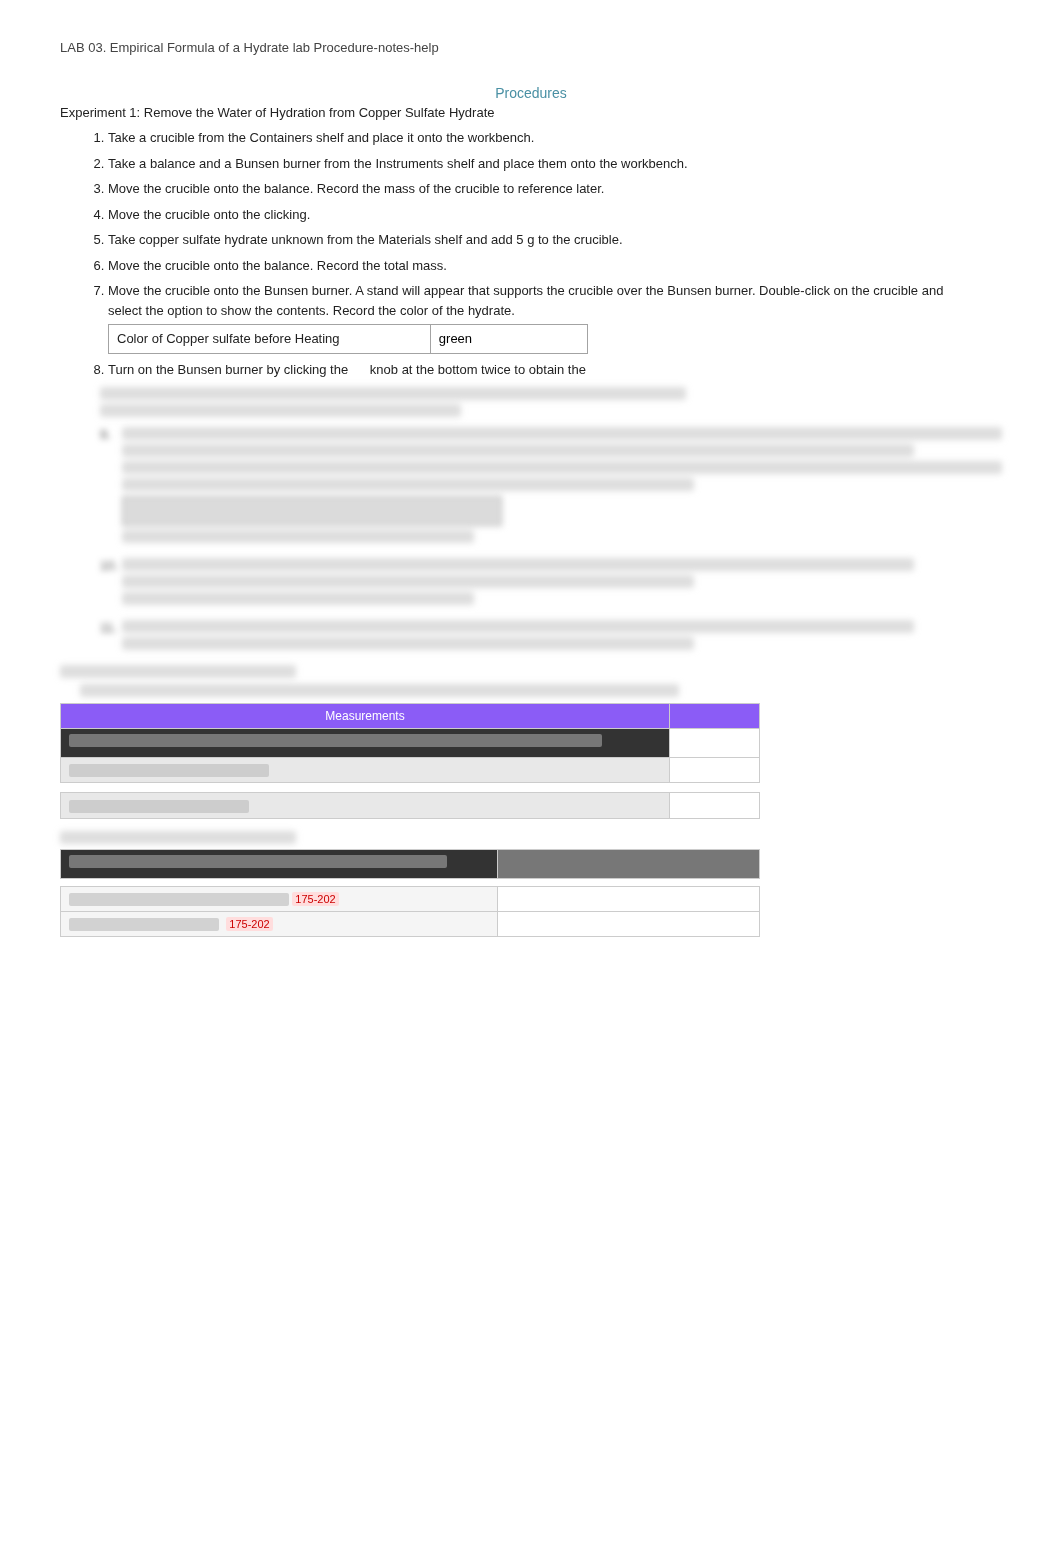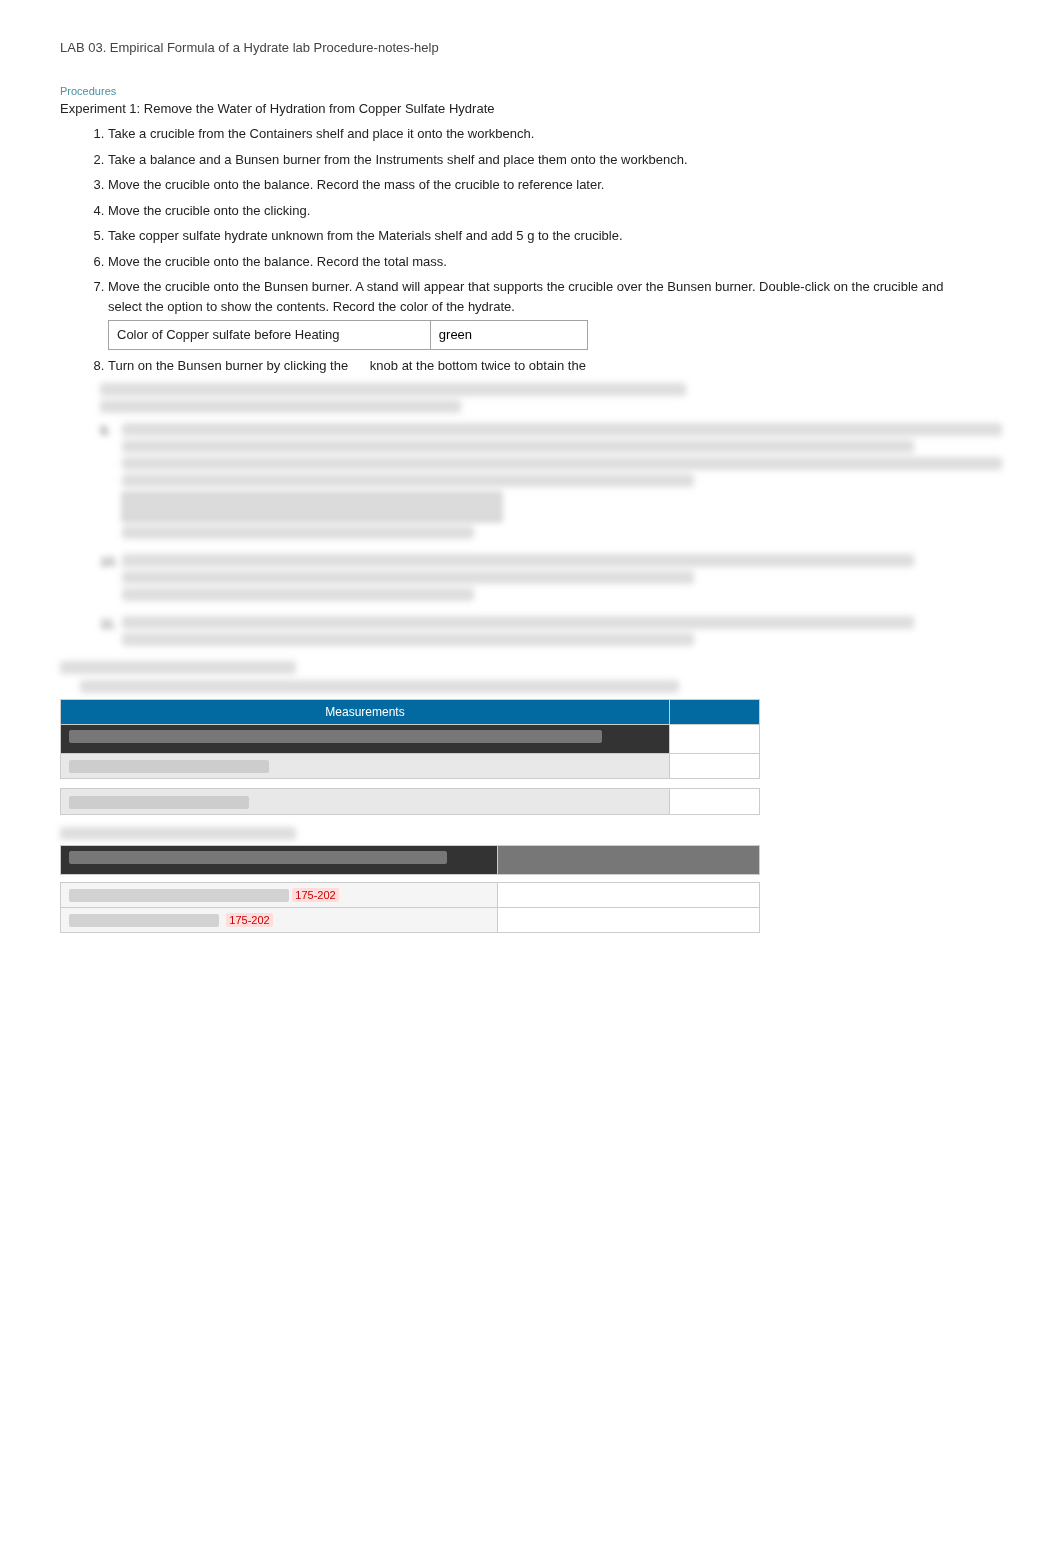--- a/index.html
+++ b/index.html
@@ -12,22 +12,23 @@
       width: 1062px;
       min-height: 1561px;
     }
     .page-title {
       font-size: 13px;
       color: #444;
       margin-bottom: 30px;
     }
     .section-heading {
       color: #4a90a4;
-      font-size: 11px;
+      font-size: 14px;
       margin-bottom: 4px;
+      text-align: center;
     }
     .experiment-title {
       font-size: 13px;
       font-weight: normal;
       margin-bottom: 8px;
     }
     ol {
       margin-left: 48px;
       margin-bottom: 8px;
     }
@@ -102,21 +103,21 @@
       width: 700px;
       border-collapse: collapse;
       margin-bottom: 12px;
     }
     .data-table th, .data-table td {
       border: 1px solid #ccc;
       padding: 5px 8px;
       font-size: 12px;
     }
     .data-table th {
-      background: #0369a1;
+      background: #8b5cf6;
       color: #fff;
       font-weight: normal;
     }
     .data-table .dark-row {
       background: #333;
       color: #ccc;
     }
     .data-table .light-row {
       background: #e8e8e8;
     }

